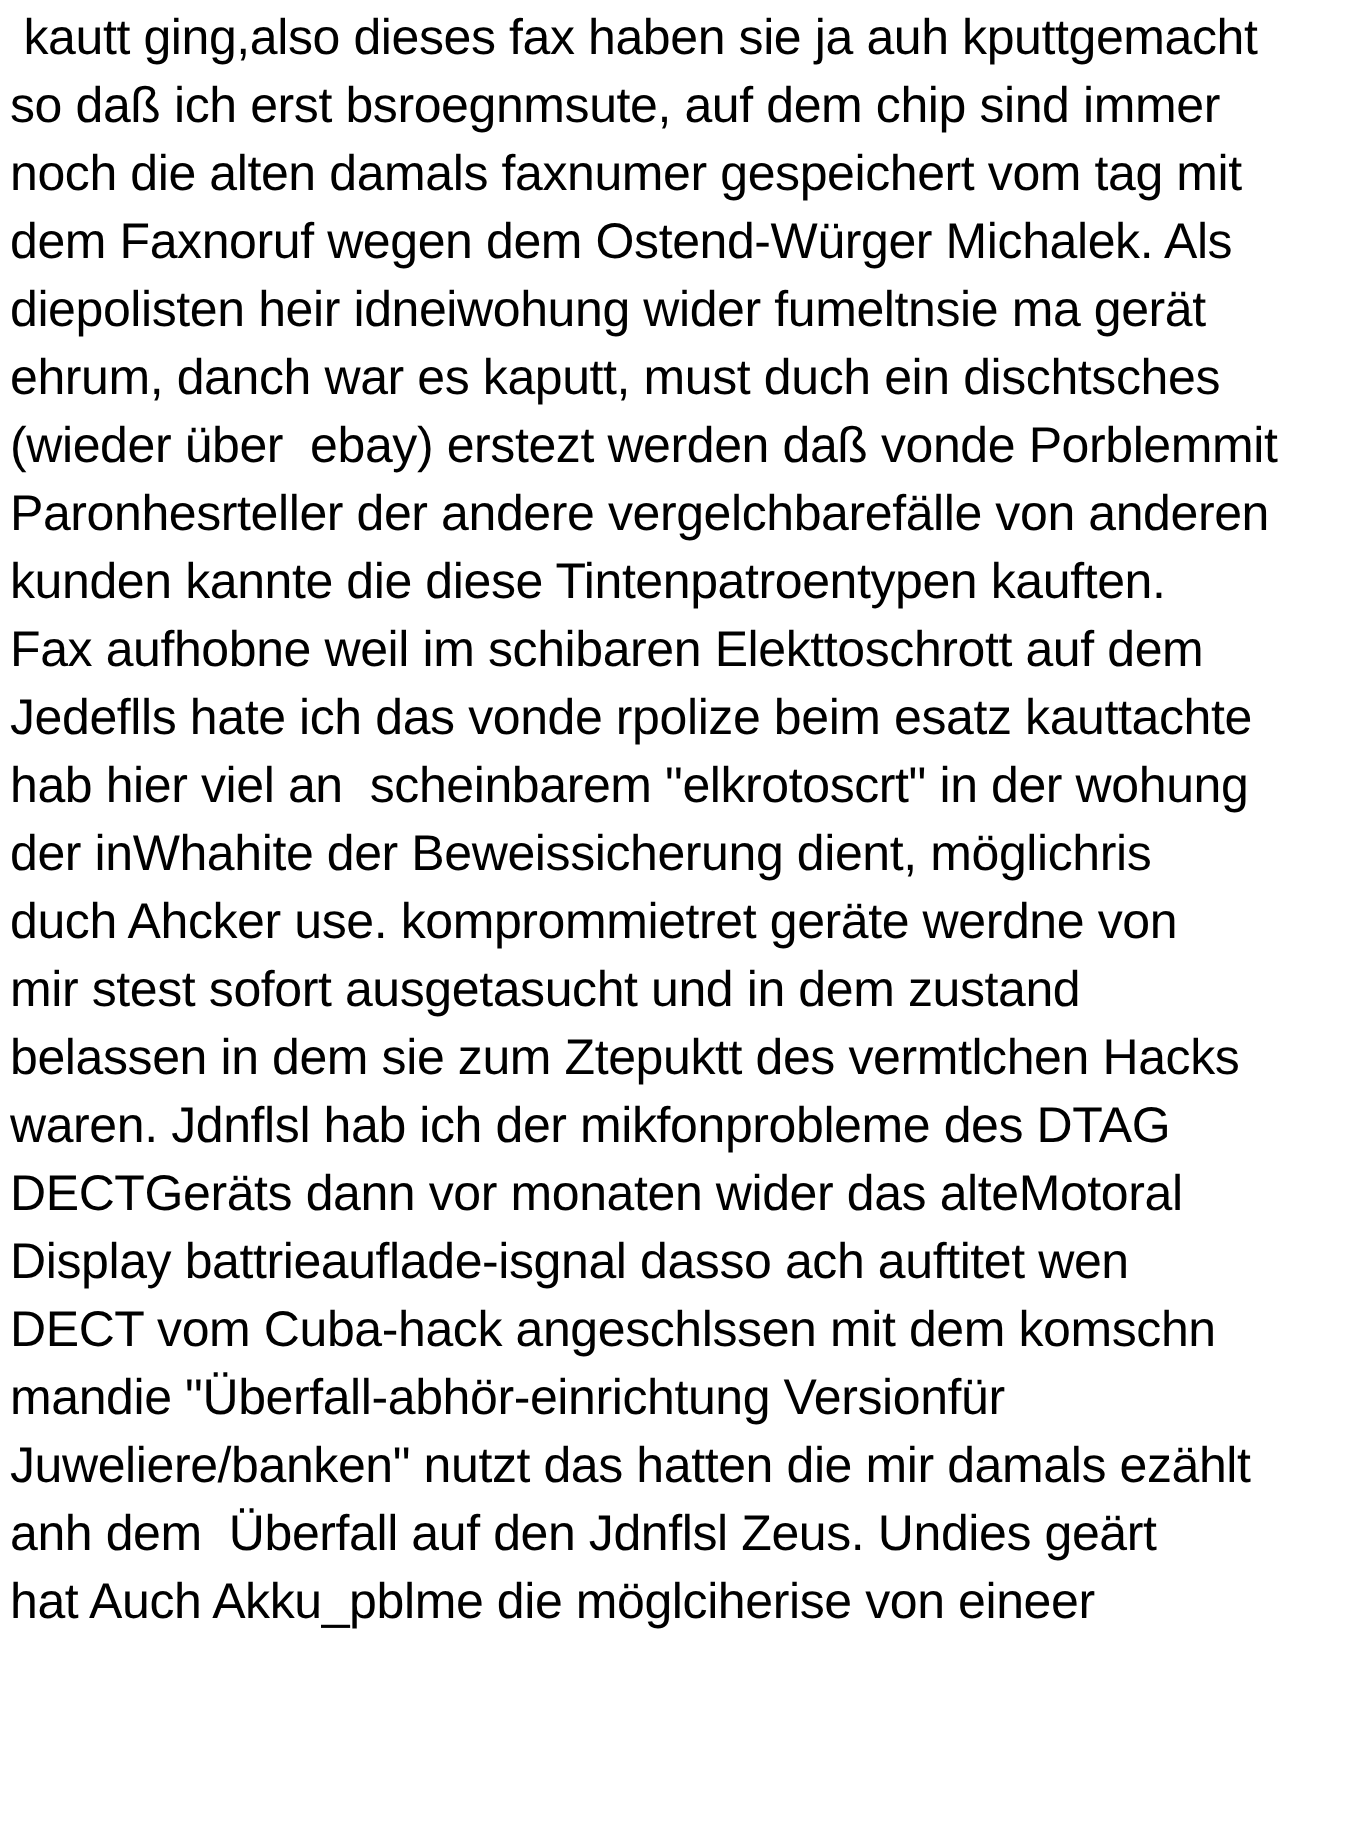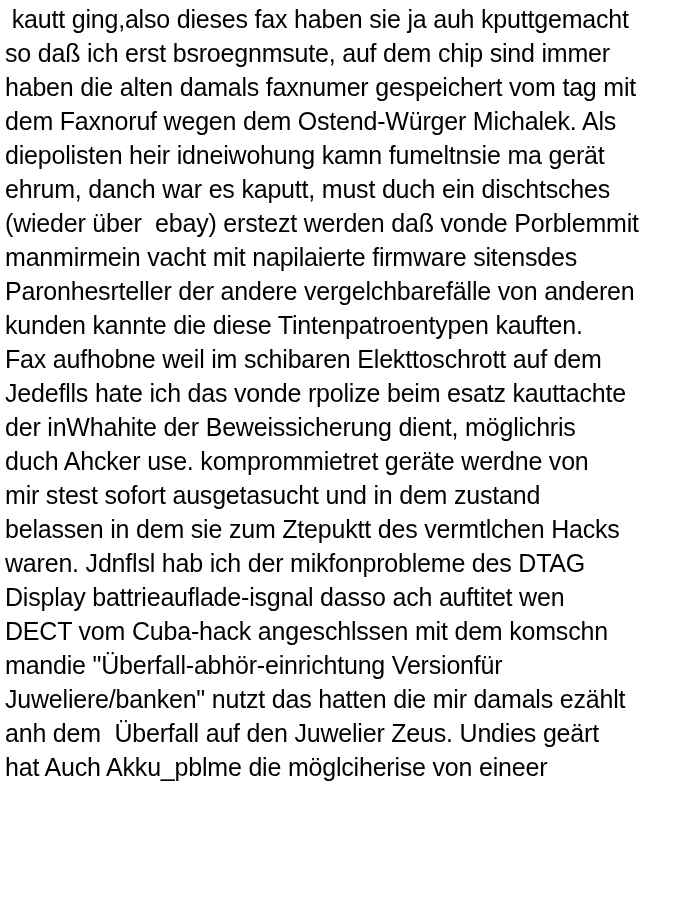--- a/index.html
+++ b/index.html
@@ -25,34 +25,35 @@
       white-space: pre;
       height: 34px;
     }
   </style>
 </head>
 <body>
 
 <div class="doc">
   <div class="line"> kautt ging,also dieses fax haben sie ja auh kputtgemacht</div>
   <div class="line">so daß ich erst bsroegnmsute, auf dem chip sind immer</div>
-  <div class="line">haben die alten damals faxnumer gespeichert vom tag mit</div>
+  <div class="line">noch die alten damals faxnumer gespeichert vom tag mit</div>
   <div class="line">dem Faxnoruf wegen dem Ostend-Würger Michalek. Als</div>
-  <div class="line">diepolisten heir idneiwohung kamn fumeltnsie ma gerät</div>
+  <div class="line">diepolisten heir idneiwohung wider fumeltnsie ma gerät</div>
   <div class="line">ehrum, danch war es kaputt, must duch ein dischtsches</div>
   <div class="line">(wieder über  ebay) erstezt werden daß vonde Porblemmit</div>
-  <div class="line">manmirmein vacht mit napilaierte firmware sitensdes</div>
   <div class="line">Paronhesrteller der andere vergelchbarefälle von anderen</div>
   <div class="line">kunden kannte die diese Tintenpatroentypen kauften.</div>
   <div class="line">Fax aufhobne weil im schibaren Elekttoschrott auf dem</div>
   <div class="line">Jedeflls hate ich das vonde rpolize beim esatz kauttachte</div>
+  <div class="line">hab hier viel an  scheinbarem "elkrotoscrt" in der wohung</div>
   <div class="line">der inWhahite der Beweissicherung dient, möglichris</div>
   <div class="line">duch Ahcker use. komprommietret geräte werdne von</div>
   <div class="line">mir stest sofort ausgetasucht und in dem zustand</div>
   <div class="line">belassen in dem sie zum Ztepuktt des vermtlchen Hacks</div>
   <div class="line">waren. Jdnflsl hab ich der mikfonprobleme des DTAG</div>
+  <div class="line">DECTGeräts dann vor monaten wider das alteMotoral</div>
   <div class="line">Display battrieauflade-isgnal dasso ach auftitet wen</div>
   <div class="line">DECT vom Cuba-hack angeschlssen mit dem komschn</div>
   <div class="line">mandie "Überfall-abhör-einrichtung Versionfür</div>
   <div class="line">Juweliere/banken" nutzt das hatten die mir damals ezählt</div>
-  <div class="line">anh dem  Überfall auf den Juwelier Zeus. Undies geärt</div>
+  <div class="line">anh dem  Überfall auf den Jdnflsl Zeus. Undies geärt</div>
   <div class="line">hat Auch Akku_pblme die möglciherise von eineer</div>
 </div>
 
 </body></html>

